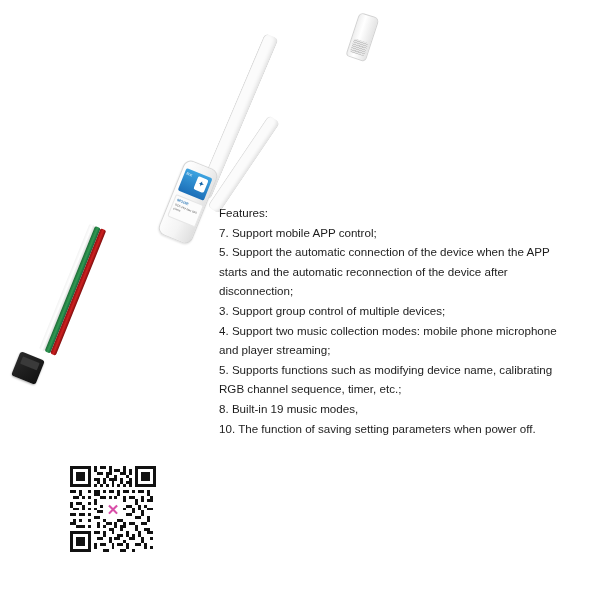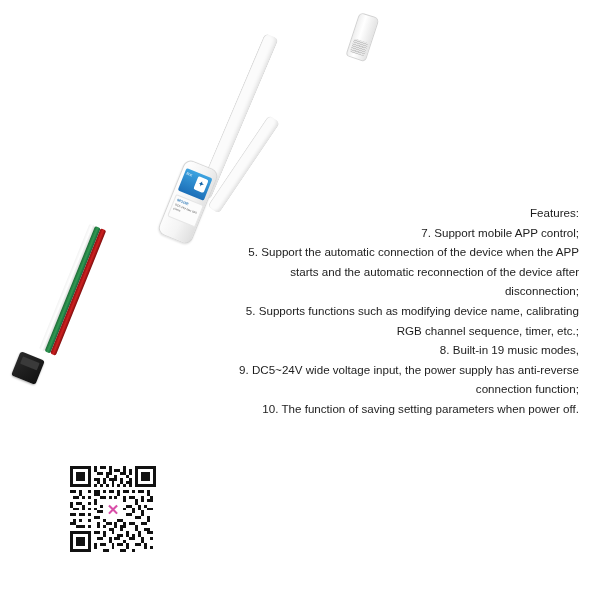--- a/index.html
+++ b/index.html
@@ -242,21 +242,20 @@
     font-size: 11.6px;
     line-height: 19.6px;
     color: #1c1c1c;
     font-family: "Liberation Sans", sans-serif;
   }
   .features .heading {
     margin: 0 0 0 0;
   }
   .features p {
     margin: 0;
-    text-align: right;
   }
   .features p.indent {
     text-indent: 5px;
   }
 </style>
 </head>
 <body>
 
 <div id="page">
 
@@ -441,19 +440,20 @@
         <rect x="21" y="28" width="1" height="1"></rect>
       </g>
     </svg>
     <div class="qr-logo">✕</div>
   </div>
 
   <div class="features">
     <p class="heading">Features:</p>
     <p>7. Support mobile APP control;</p>
     <p>5. Support the automatic connection of the device when the APP starts and the automatic reconnection of the device after disconnection;</p>
+    <p>3. Support group control of multiple devices;</p>
+    <p>4. Support two music collection modes: mobile phone microphone and player streaming;</p>
     <p>5. Supports functions such as modifying device name, calibrating RGB channel sequence, timer, etc.;</p>
     <p>8. Built-in 19 music modes,</p>
-    <p>9. DC5~24V wide voltage input, the power supply has anti-reverse connection function;</p>
     <p>10. The function of saving setting parameters when power off.</p>
   </div>
 
 </div>
 
 </body></html>

